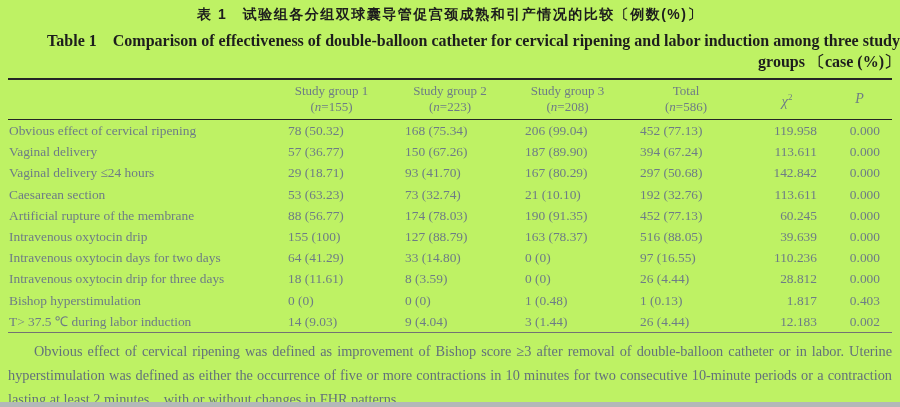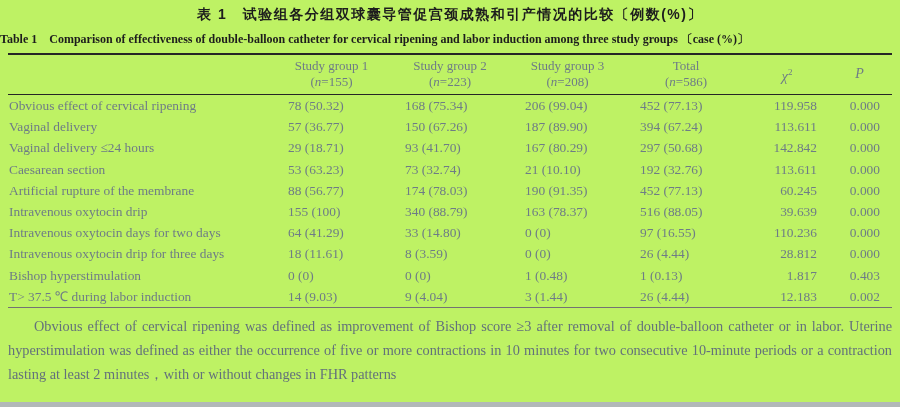--- a/index.html
+++ b/index.html
@@ -8,22 +8,22 @@
     background:#bef264; overflow:hidden;
     font-family:"Liberation Serif", serif;
     color:#6e7c86;
   }
   .title-zh {
     padding-top:6px; text-align:center;
     font-family:"Liberation Sans", sans-serif;
     font-weight:bold; font-size:14px; letter-spacing:1.5px; color:#1d1d1d;
   }
   .title-en {
-    margin-top:7px; text-align:left;
-    font-weight:bold; font-size:12px; color:#1d1d1d;
+    margin-top:7px; text-align:right;
+    font-weight:bold; font-size:16px; color:#1d1d1d;
   }
   table.data-table {
     border-collapse:collapse; table-layout:fixed;
     width:884px; margin:5px 8px 0 8px;
     border-top:2.5px solid #262626;
     border-bottom:1px solid #737373;
   }
   col.c-label { width:265px; }
   col.c-g1 { width:117px; }
   col.c-g2 { width:120px; }
@@ -147,21 +147,21 @@
     <td class="num">174 (78.03)</td>
     <td class="num">190 (91.35)</td>
     <td class="num">452 (77.13)</td>
     <td class="chi">60.245</td>
     <td class="pv">0.000</td>
   </tr>
 
   <tr>
     <td class="label">Intravenous oxytocin drip</td>
     <td class="num">155 (100)</td>
-    <td class="num">340 (88.79)</td>
+    <td class="num">127 (88.79)</td>
     <td class="num">163 (78.37)</td>
     <td class="num">516 (88.05)</td>
     <td class="chi">39.639</td>
     <td class="pv">0.000</td>
   </tr>
 
   <tr>
     <td class="label">Intravenous oxytocin days for two days</td>
     <td class="num">64 (41.29)</td>
     <td class="num">33 (14.80)</td>

